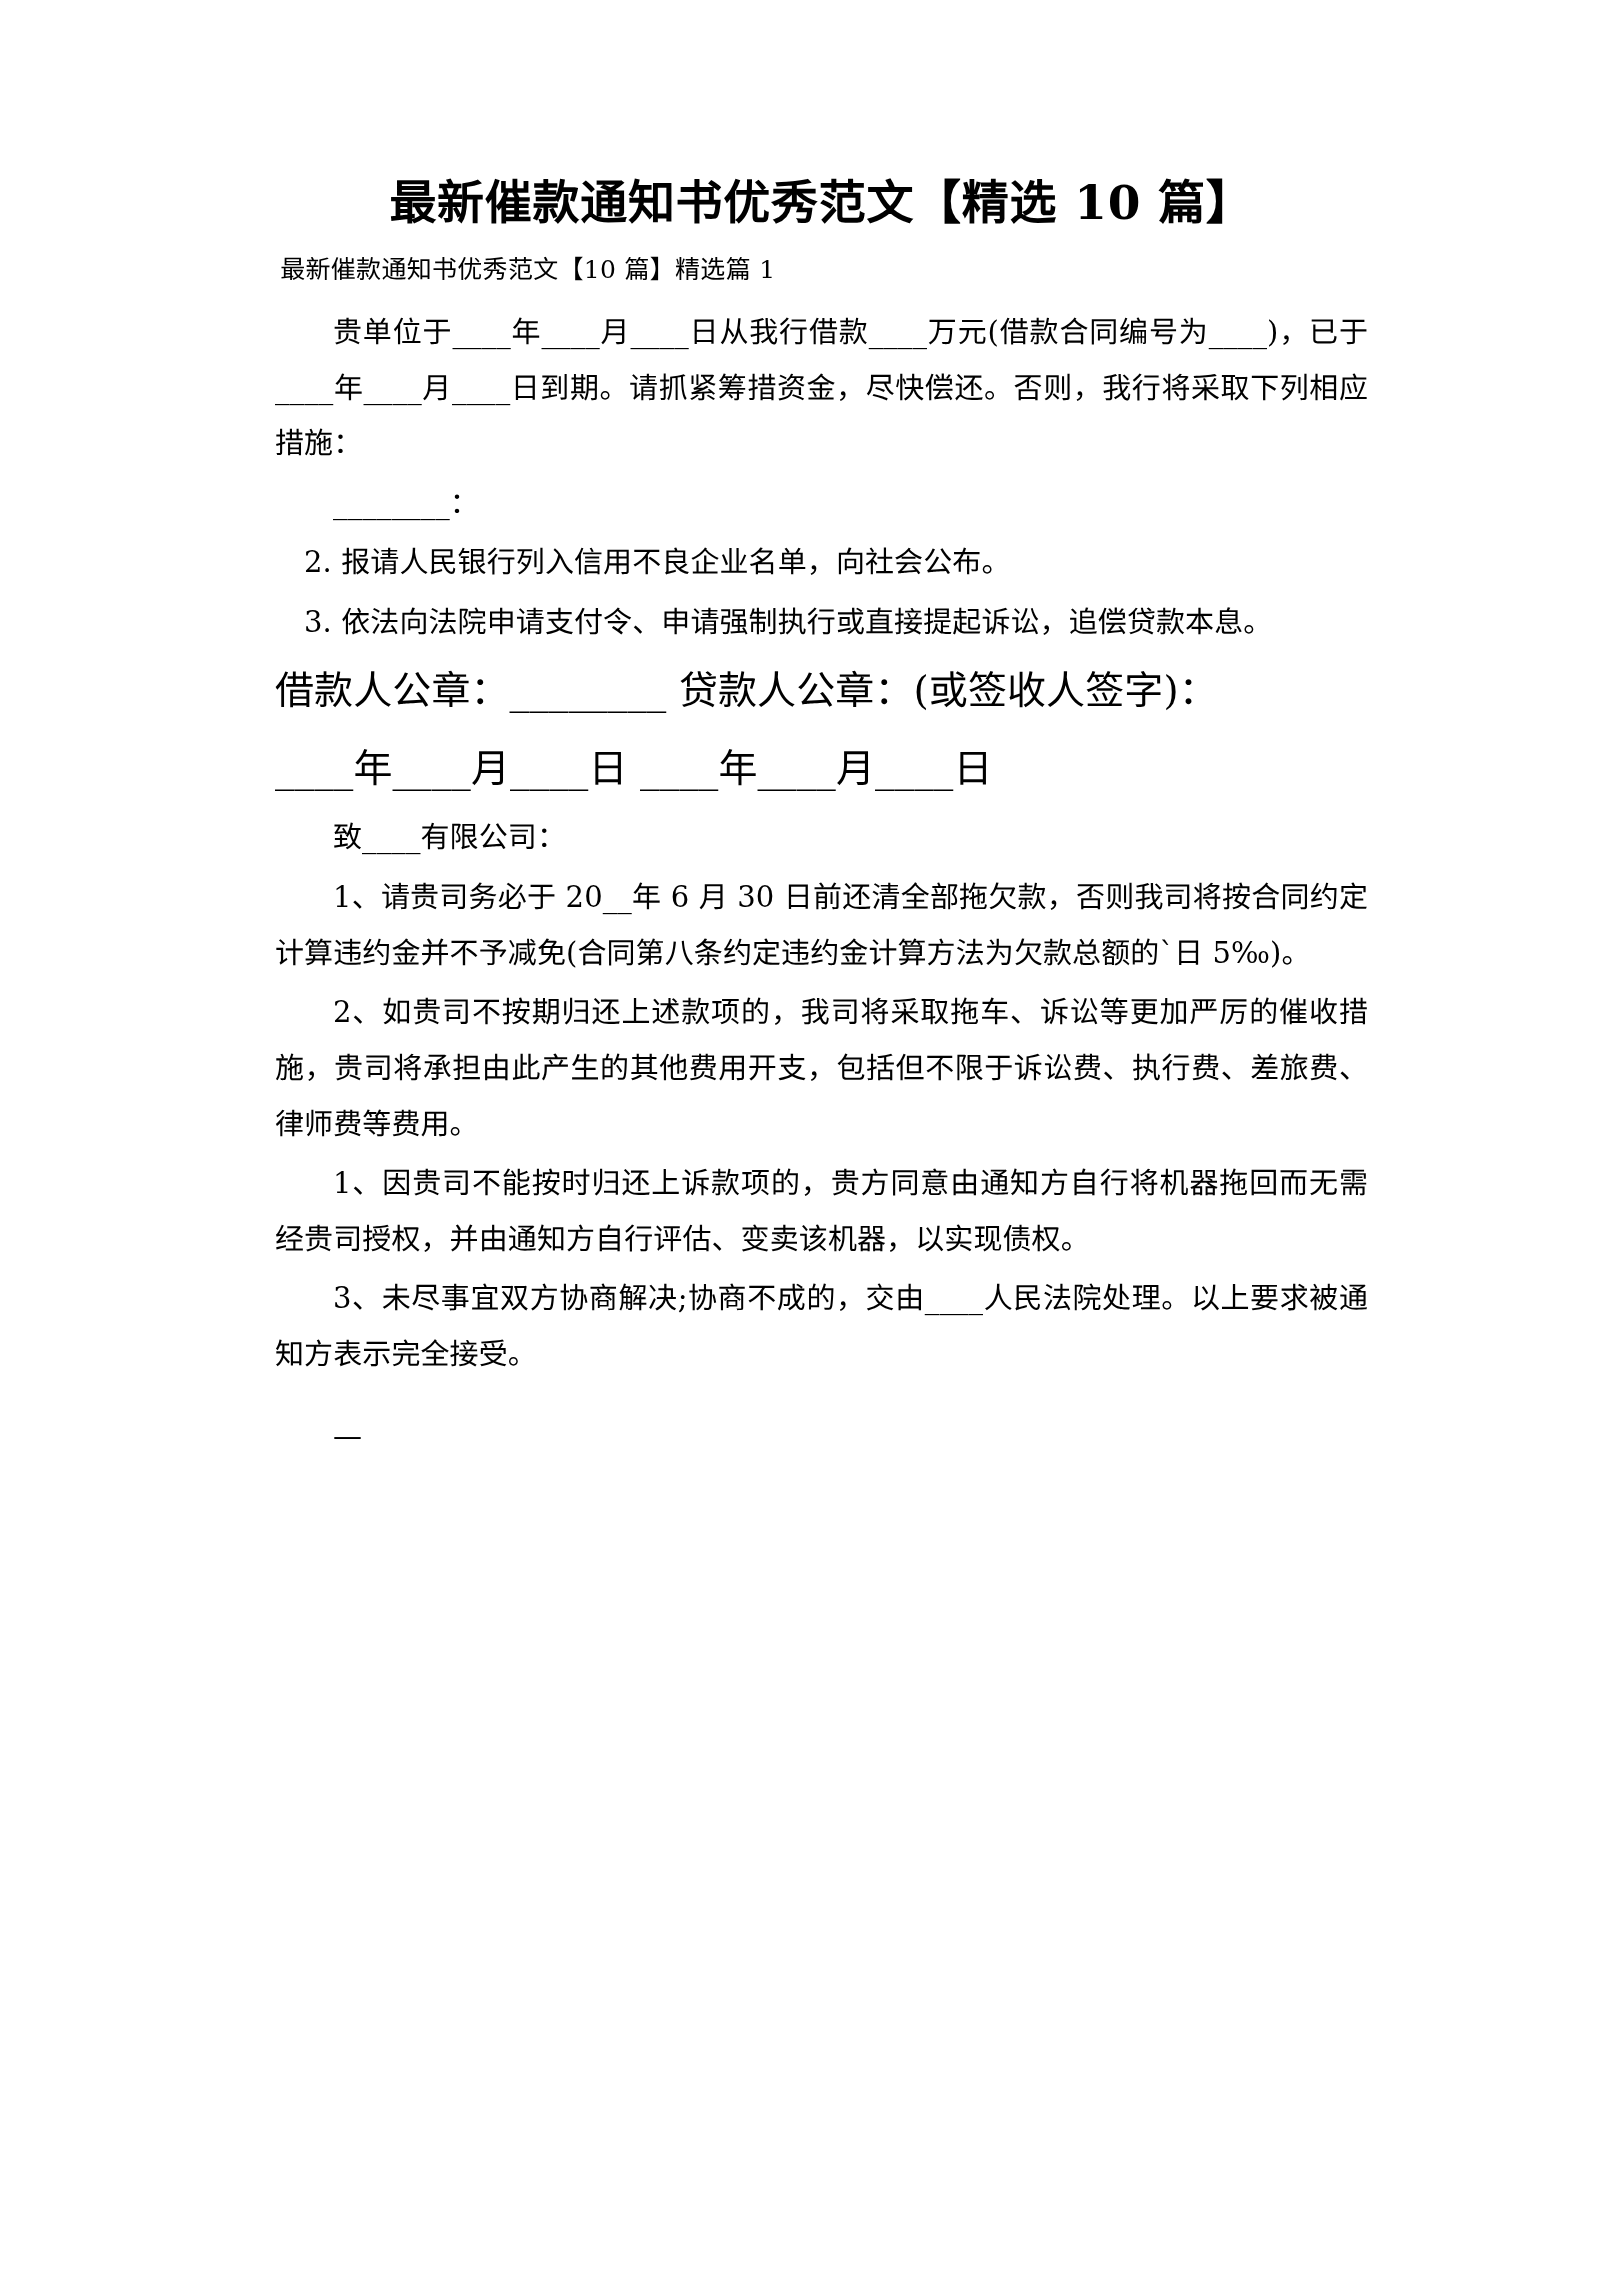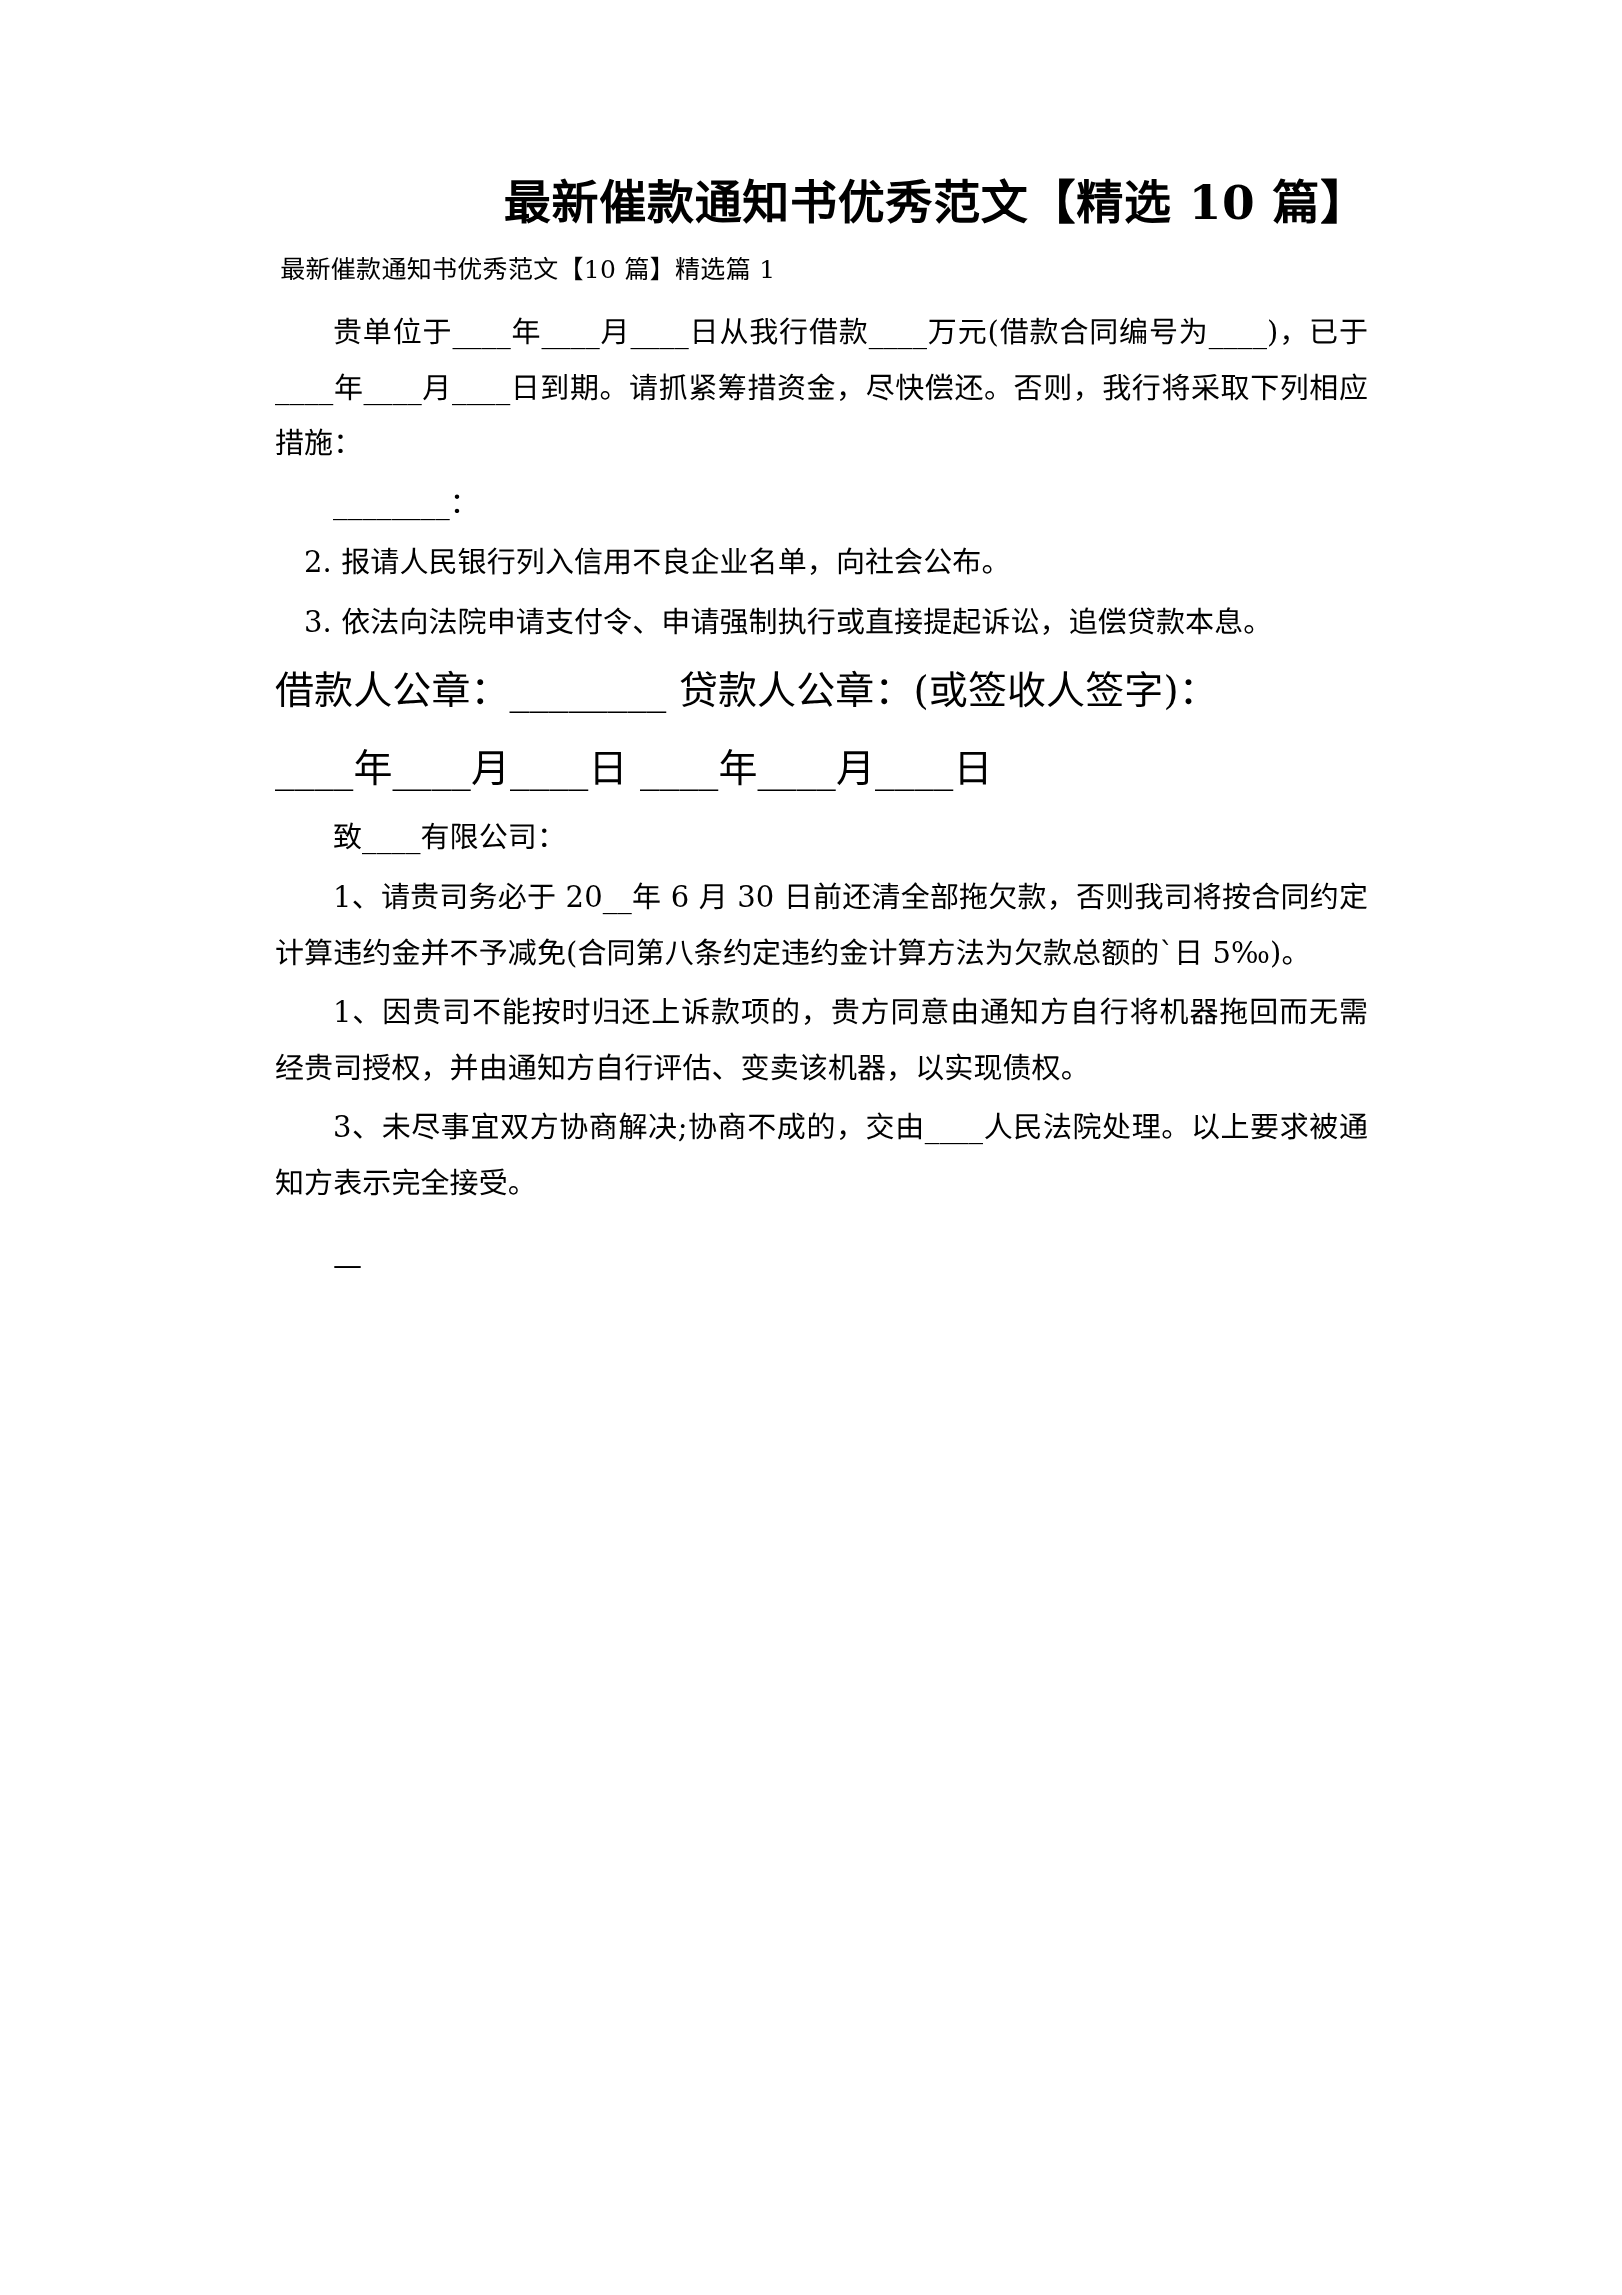--- a/index.html
+++ b/index.html
@@ -27,21 +27,21 @@
     width: 1093px;
   }
 
   
   .doc-title {
     font-size: 47px;
     font-weight: bold;
     line-height: 1.12;
     letter-spacing: 0.7px;
     margin: 0 0 22px 0;
-    text-align: right;
+    text-align: center;
     font-family: "DejaVu Serif", "Liberation Serif", serif;
   }
 
   
   .sub-head {
     font-size: 25px;
     line-height: 1.45;
     margin: 0 0 17px 0;
     padding-left: 5.2px;
     letter-spacing: 0.3px;
@@ -101,20 +101,21 @@
     <p class="para noindent sig-line">借款人公章：________ 贷款人公章：(或签收人签字)：</p>
 
     <p class="para noindent sig-line">____年____月____日 ____年____月____日</p>
 
 
     <p class="para indent">致____有限公司：</p>
 
 
     <p class="para indent">1、请贵司务必于 20__年 6 月 30 日前还清全部拖欠款，否则我司将按合同约定计算违约金并不予减免(合同第八条约定违约金计算方法为欠款总额的`日 5‰)。</p>
 
+    <p class="para indent">2、如贵司不按期归还上述款项的，我司将采取拖车、诉讼等更加严厉的催收措施，贵司将承担由此产生的其他费用开支，包括但不限于诉讼费、执行费、差旅费、律师费等费用。</p>
 
     <p class="para indent">1、因贵司不能按时归还上诉款项的，贵方同意由通知方自行将机器拖回而无需经贵司授权，并由通知方自行评估、变卖该机器，以实现债权。</p>
 
     <p class="para indent">3、未尽事宜双方协商解决;协商不成的，交由____人民法院处理。以上要求被通知方表示完全接受。</p>
 
     <p class="dash-mark">—</p>
 
   </div>
 </div>
 

